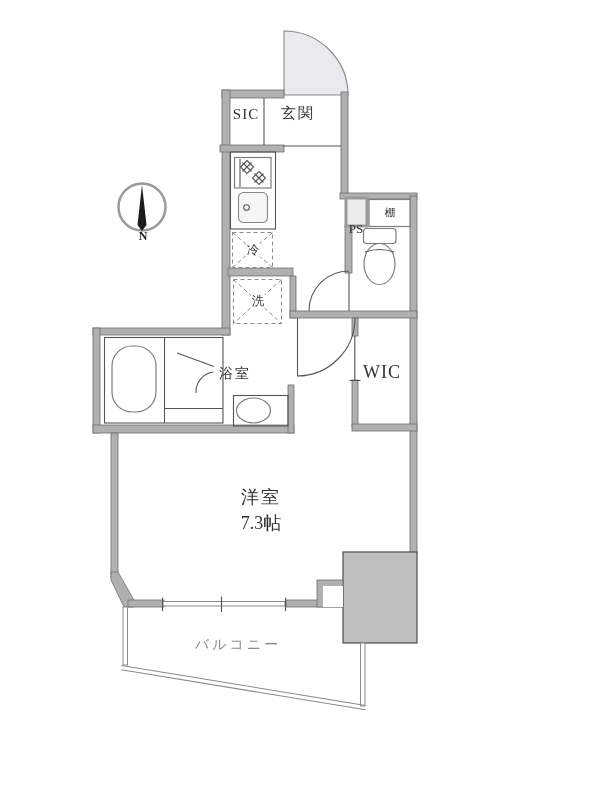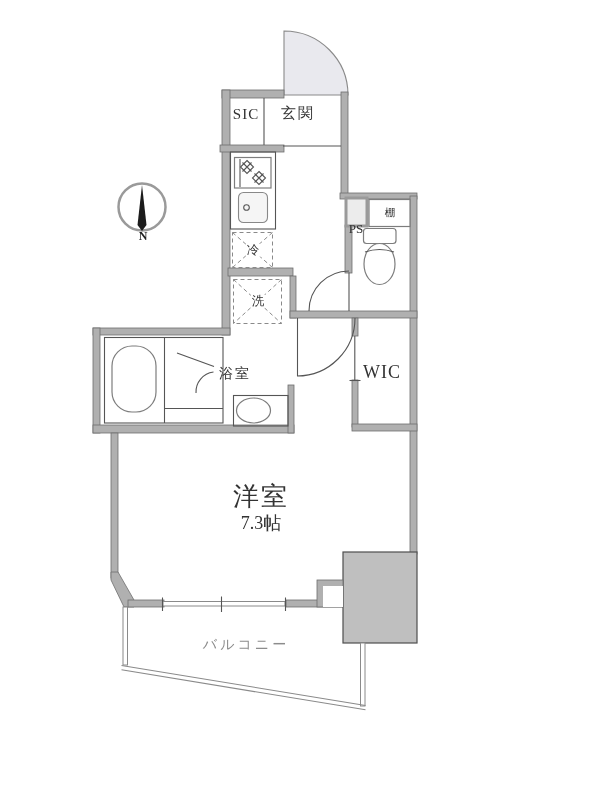--- a/index.html
+++ b/index.html
@@ -24,23 +24,23 @@
     color:var(--text);white-space:nowrap;line-height:1;
   }
   .lbl-sic{left:246px;top:114px;font-size:15px;letter-spacing:1px;}
   .lbl-genkan{left:298px;top:113px;font-size:15px;letter-spacing:2px;}
   .lbl-ps{left:356px;top:228px;font-size:13px;}
   .lbl-tana{left:390px;top:213px;font-size:10.5px;}
   .lbl-rei{left:253px;top:250px;font-size:12.5px;background:#fff;padding:0 1px;}
   .lbl-sen{left:258px;top:301px;font-size:12.5px;background:#fff;padding:0 1px;}
   .lbl-yokushitsu{left:191px;top:374px;font-size:14px;letter-spacing:2px;margin-left:44px;}
   .lbl-wic{left:382px;top:372px;font-size:18px;letter-spacing:1px;}
-  .lbl-room{left:261px;top:497px;font-size:26px;letter-spacing:2px;}
+  .lbl-room{left:261px;top:497px;font-size:18px;letter-spacing:2px;}
   .lbl-size{left:261px;top:523px;font-size:18px;}
-  .lbl-balcony{left:246px;top:645px;font-size:14px;letter-spacing:3px;color:var(--balcony-text);}
+  .lbl-balcony{left:238px;top:645px;font-size:14px;letter-spacing:3px;color:var(--balcony-text);}
   .lbl-n{left:143px;top:236px;font-size:12px;font-weight:bold;color:#222;}
 </style>
 </head>
 <body>
 
 <div id="canvas">
   <svg id="plan-svg" width="600" height="800" viewBox="0 0 600 800">
 
     <path class="doorpie" d="M284 95 L284 31 A64 64 0 0 1 348 95 Z"></path>
 

